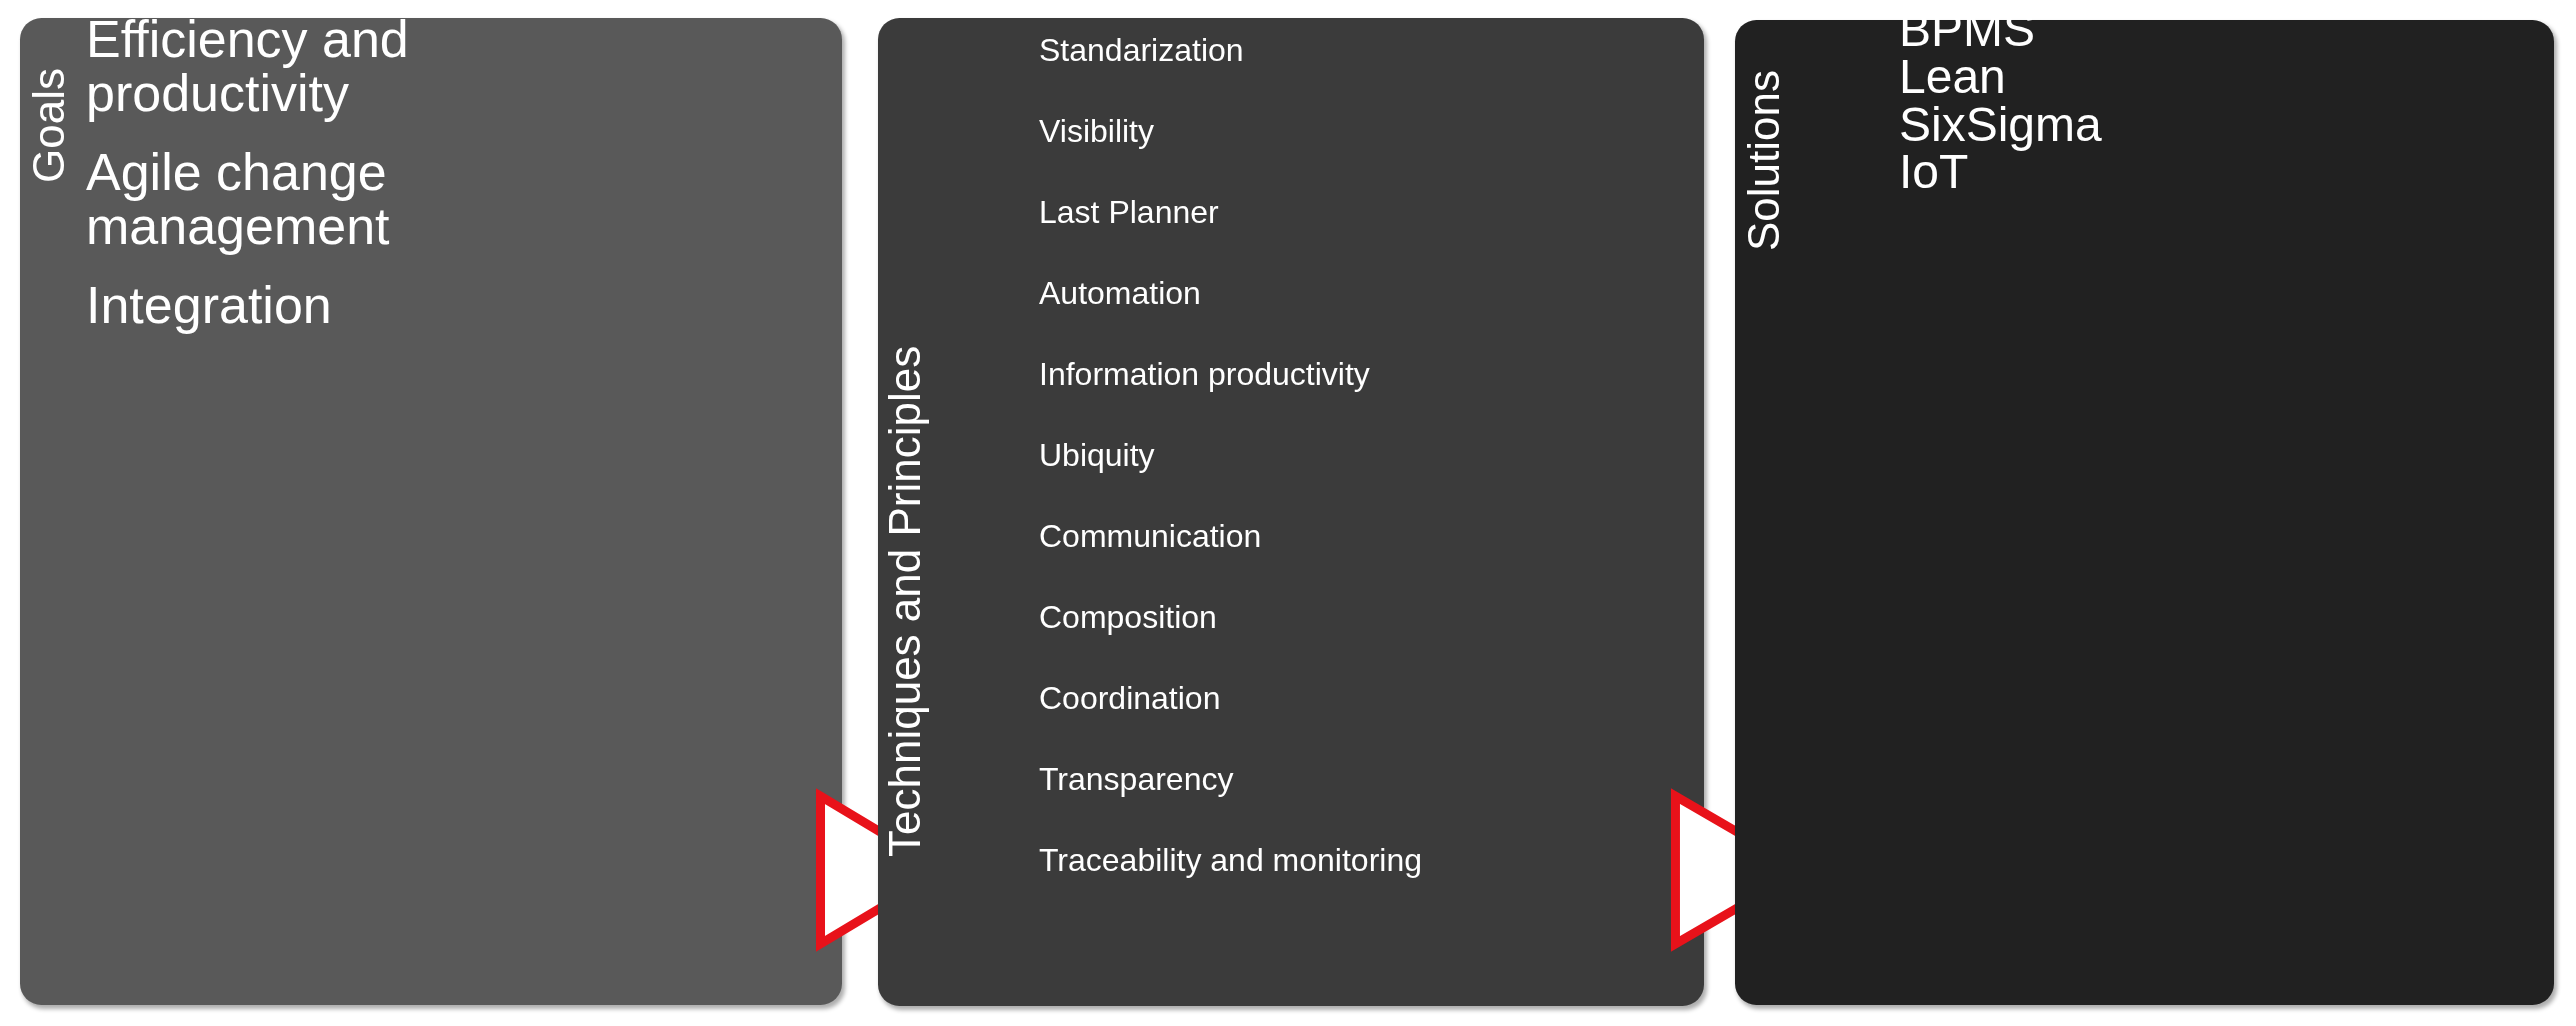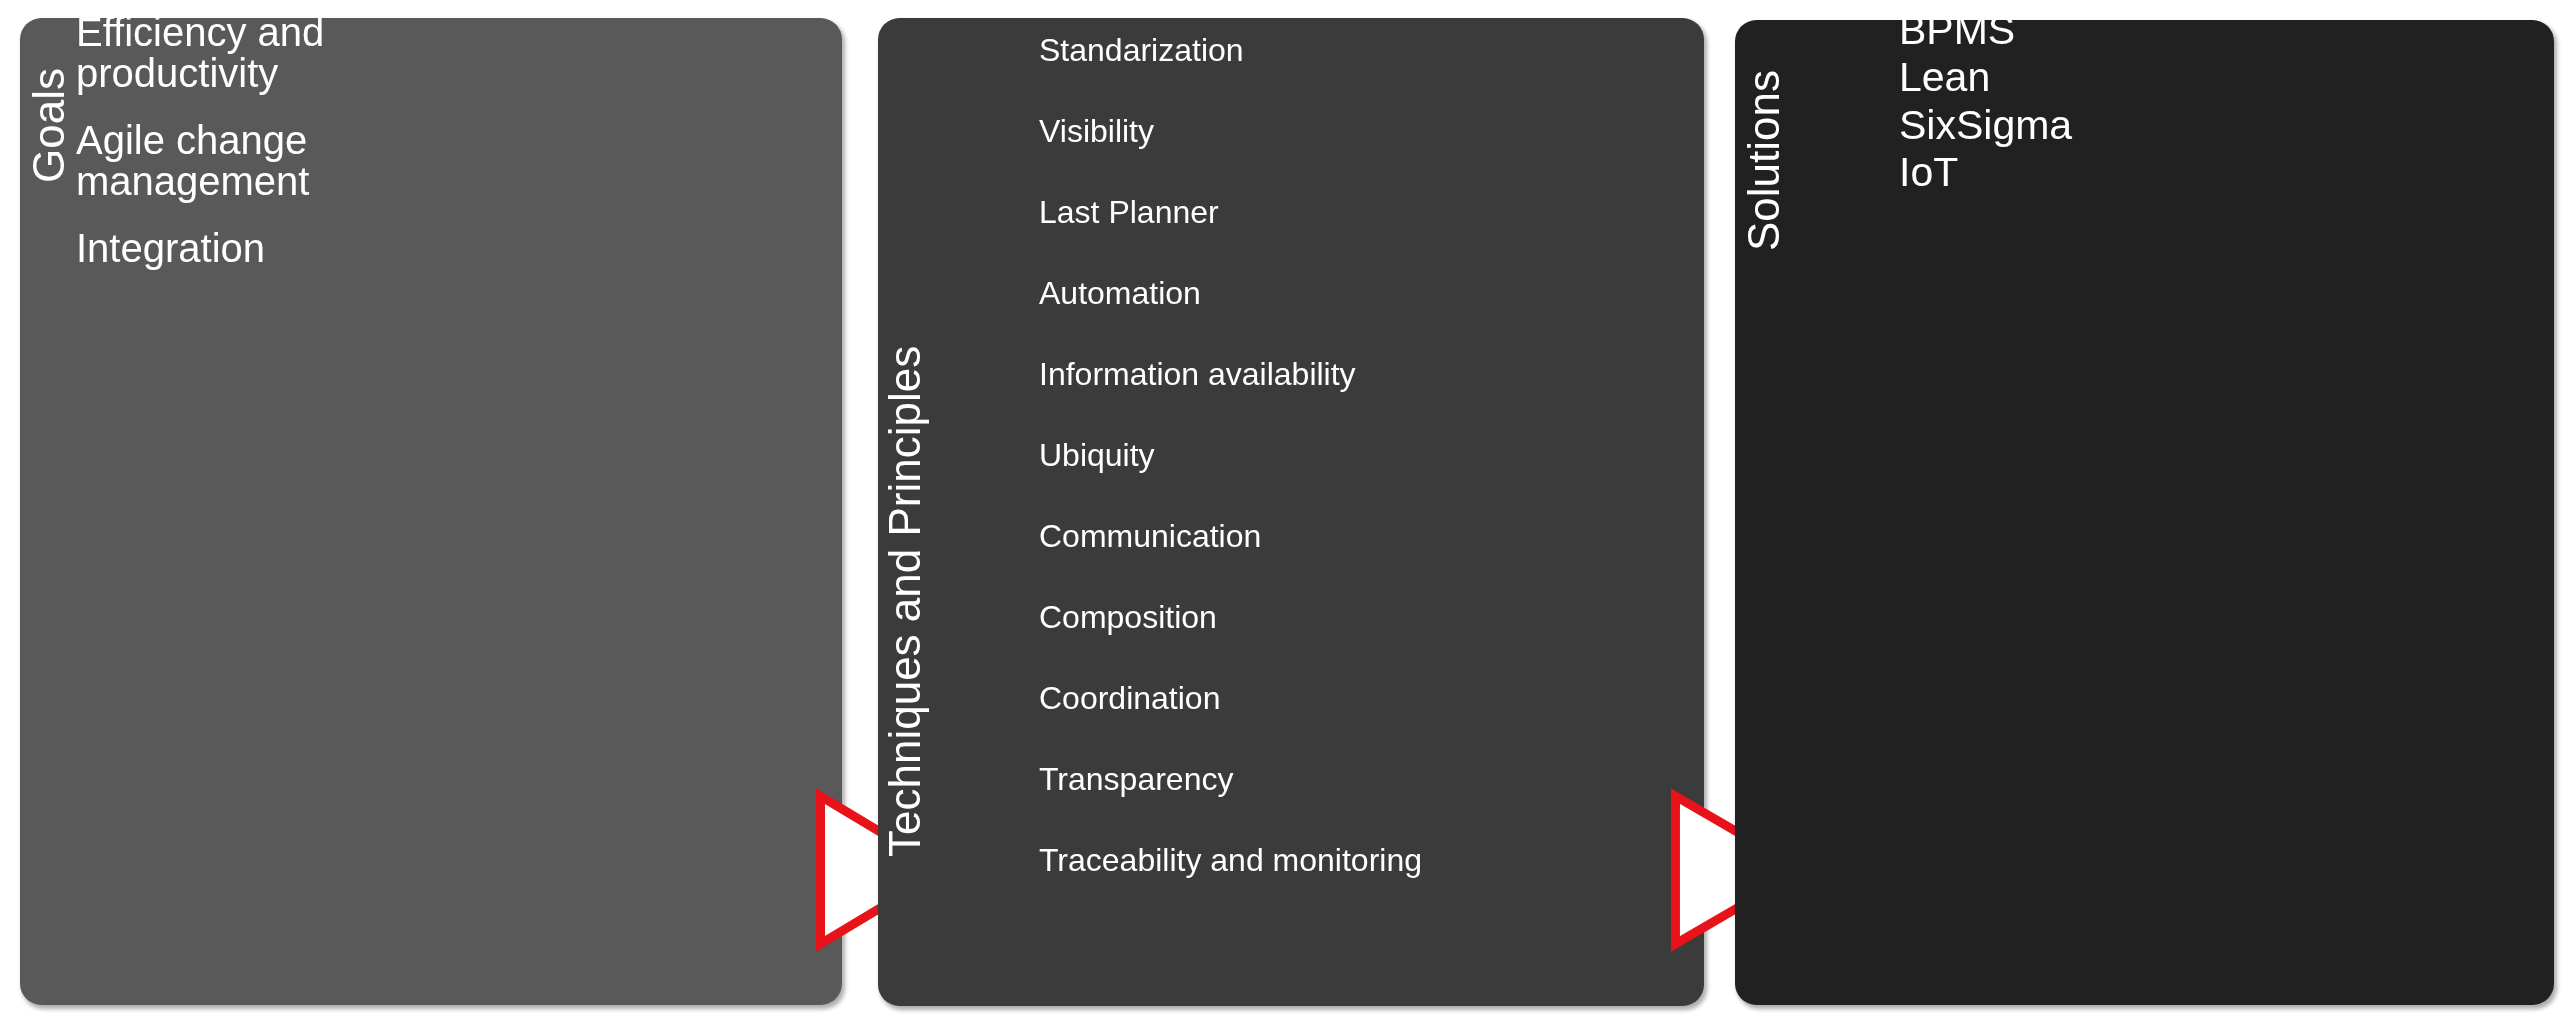--- a/index.html
+++ b/index.html
@@ -85,24 +85,24 @@
     margin: 0;
     padding: 0;
     color: #ffffff;
   }
   .item {
     white-space: nowrap;
     color: #ffffff;
   }
 
   #list-goals {
-    left: 76px;
+    left: 86px;
     top: 11.5px;
     width: 460px;
-    font-size: 40px;
+    font-size: 52px;
     line-height: 1.04;
   }
   #list-goals .item {
     margin-bottom: 25px;
     white-space: normal;
   }
 
   #list-techniques {
     left: 1039px;
     top: 10px;
@@ -112,21 +112,21 @@
   }
   #list-techniques .item {
     height: 81px;
     line-height: 81px;
   }
 
   #list-solutions {
     left: 1899px;
     top: 6.6px;
     width: 526px;
-    font-size: 41px;
+    font-size: 48px;
     line-height: 1.0;
   }
   #list-solutions .item {
     height: 46px;
     line-height: 46px;
     margin-bottom: 1.6px;
   }
 
   
   .arrow {
@@ -158,21 +158,21 @@
 
   <div class="panel" id="panel-techniques"></div>
 
   <div class="panel-title" id="title-techniques">Techniques and Principles</div>
 
   <ul class="item-list" id="list-techniques">
     <li class="item">Standarization</li>
     <li class="item">Visibility</li>
     <li class="item">Last Planner</li>
     <li class="item">Automation</li>
-    <li class="item">Information availability</li>
+    <li class="item">Information productivity</li>
     <li class="item">Ubiquity</li>
     <li class="item">Communication</li>
     <li class="item">Composition</li>
     <li class="item">Coordination</li>
     <li class="item">Transparency</li>
     <li class="item">Traceability and monitoring</li>
   </ul>
 
   <div class="arrow" id="arrow-2">
     <svg width="144" height="164" viewBox="0 0 175 200" xmlns="http://www.w3.org/2000/svg">

